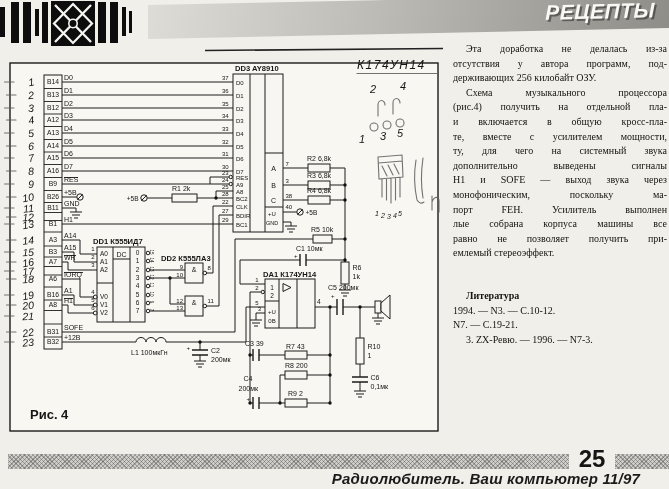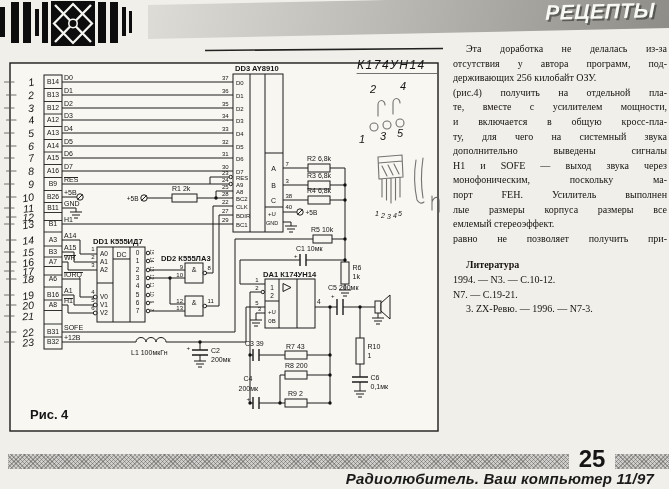--- a/index.html
+++ b/index.html
@@ -31,28 +31,28 @@
   .rb{fill:#f7f6f1;stroke:#1c1c1c;stroke-width:1}
   .ic{fill:#f7f6f1;stroke:#1c1c1c;stroke-width:1}
   .dt{fill:#111}
   .pw{stroke:#5a5a5a;stroke-width:1.1;fill:none;opacity:.85;stroke-linecap:round}
   
   .art{position:absolute;left:453px;top:42px;width:214px;font-size:10px;line-height:14.6px;
        color:#17130e;text-align:justify;}
   .ln{min-height:14.6px}
   .jl{text-align-last:justify}
   .ind{text-indent:13px}
-  .lit-head{font-weight:bold;text-indent:13px;margin-top:12px}
+  .lit-head{font-weight:bold;text-indent:13px;margin-top:28px}
   
   .botbar{position:absolute;left:8px;top:454px;width:661px;height:15px;background-color:#cfcecb;
           background-image:repeating-linear-gradient(45deg,rgba(60,60,58,.35) 0 1px,transparent 1px 3px),
                            repeating-linear-gradient(-45deg,rgba(60,60,58,.35) 0 1px,transparent 1px 3px);}
   .pageno{position:absolute;left:569px;top:445px;width:46px;height:28px;background:#f0efe9;
           font:bold 24px/28px "Liberation Sans",sans-serif;color:#151515;text-align:center;}
-  .journal{position:absolute;right:15px;top:470px;
+  .journal{position:absolute;right:29px;top:470px;
            font:italic bold 15px "Liberation Sans",sans-serif;color:#1a1a1a;letter-spacing:.2px;}
 </style>
 </head>
 <body>
 
 <div class="page">
 
   <svg class="hdr-deco" width="150" height="48" viewBox="0 0 150 48">
     <g fill="#0d0d0d">
       <rect x="0" y="7" width="5" height="30"></rect>
@@ -466,31 +466,32 @@
       </g>
   </svg>
 
   <div class="art">
     <div class="para">
       <div class="ln ind jl">Эта доработка не делалась из-за</div>
       <div class="ln jl">отсутствия у автора программ, под-</div>
       <div class="ln">держивающих 256 килобайт ОЗУ.</div>
     </div>
     <div class="para">
+      <div class="ln ind jl">Схема музыкального процессора</div>
       <div class="ln jl">(рис.4) получить на отдельной пла-</div>
+      <div class="ln jl">и включается в общую кросс-пла-</div>
       <div class="ln jl">те, вместе с усилителем мощности,</div>
-      <div class="ln jl">и включается в общую кросс-пла-</div>
       <div class="ln jl">ту, для чего на системный звука</div>
       <div class="ln jl">дополнительно выведены сигналы</div>
       <div class="ln jl">H1 и SOFE — выход звука через</div>
       <div class="ln jl">монофоническим, поскольку ма-</div>
       <div class="ln jl">порт FEH. Усилитель выполнен</div>
-      <div class="ln jl">лые размеры корпуса размеры все</div>
+      <div class="ln jl">лые собрана корпуса машины все</div>
+      <div class="ln jl">равно не позволяет получить при-</div>
       <div class="ln">емлемый стереоэффект.</div>
-      <div class="ln jl">равно не позволяет получить при-</div>
     </div>
     <div class="lit-head">Литература</div>
     <div>
       <div class="ln">1994. — N3. — С.10-12.</div>
       <div class="ln">N7. — С.19-21.</div>
       <div class="ln ind">3. ZX-Ревю. — 1996. — N7-3.</div>
     </div>
   </div>
 
   <div class="botbar"></div>

